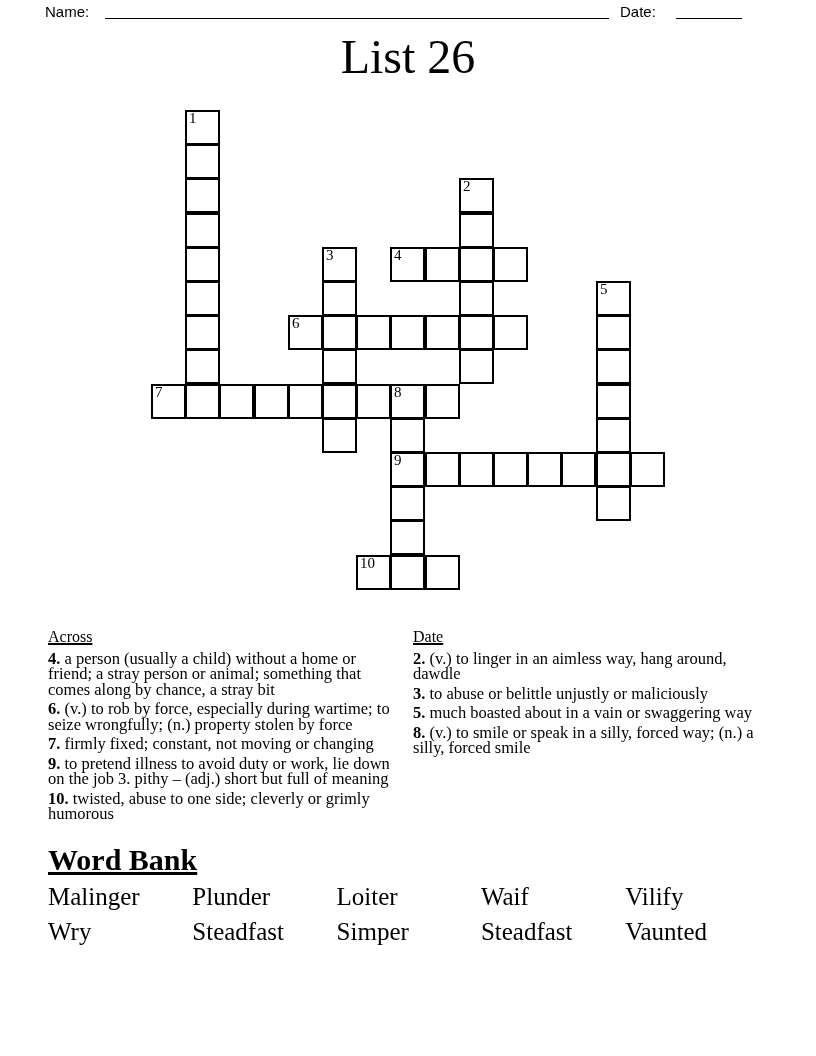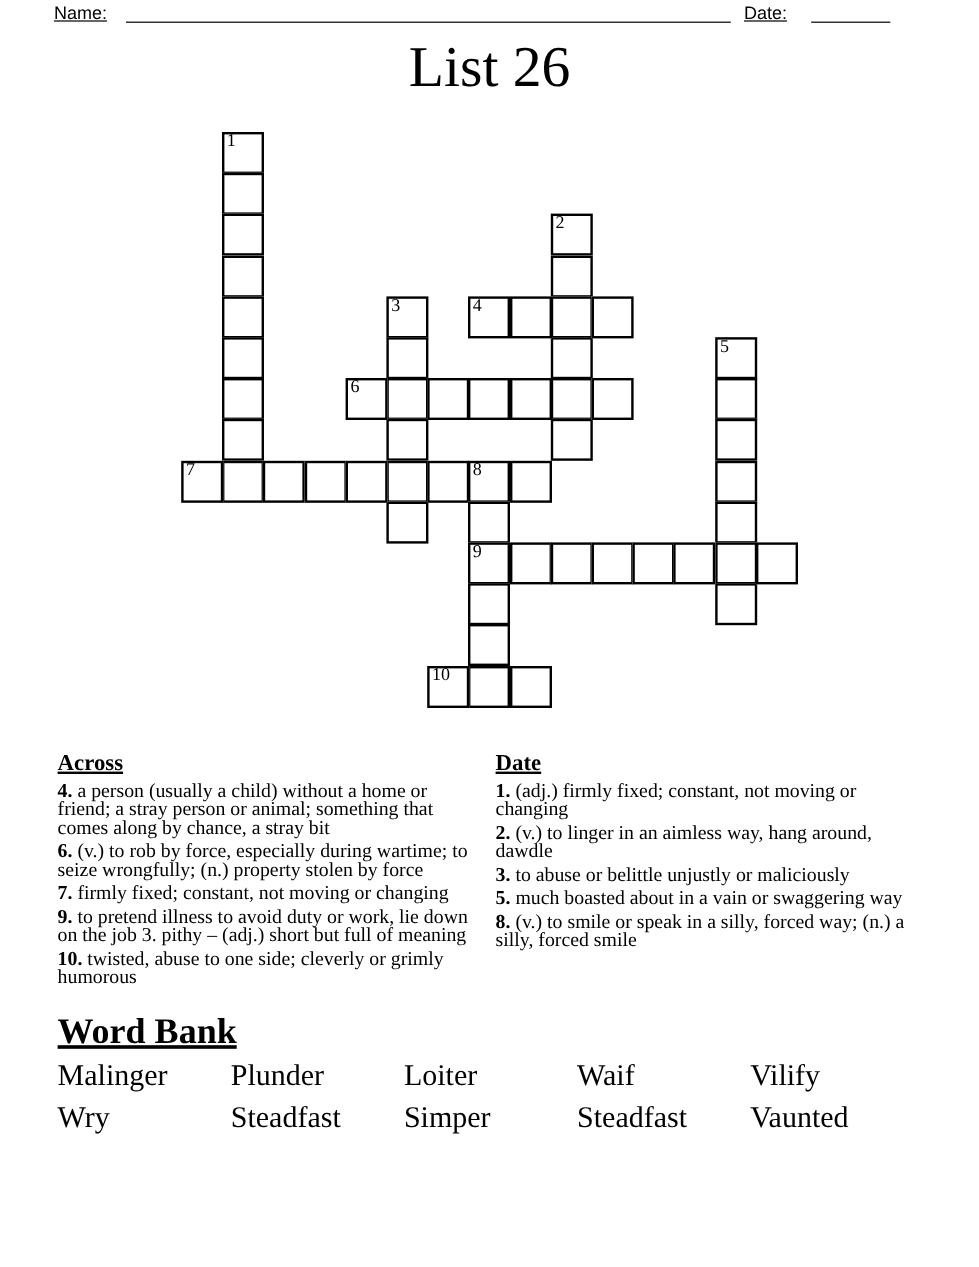--- a/index.html
+++ b/index.html
@@ -1,34 +1,34 @@
 <!DOCTYPE html>
 <html><head>
 <meta charset="utf-8">
 <style>
   html,body{margin:0;padding:0;background:#fff;}
   body{width:816px;height:1056px;position:relative;font-family:"Liberation Serif",serif;color:#000;overflow:hidden;}
   
-  .hdr-label{position:absolute;top:3px;font-family:"Liberation Sans",sans-serif;font-size:15px;line-height:17px;color:#000;white-space:nowrap;text-decoration:underline;}
+  .hdr-label{position:absolute;top:3px;font-family:"Liberation Sans",sans-serif;font-size:15px;line-height:17px;color:#000;white-space:nowrap;}
   #name-label{left:45px;}
   #date-label{left:620px;}
   .blank-line{position:absolute;top:17.5px;height:0;border-bottom:1.6px solid #000;}
   #name-line{left:105px;width:504px;}
   #date-line{left:676px;width:66px;}
   
   #page-title{position:absolute;top:33px;left:0;width:100%;text-align:center;font-size:48px;line-height:1;font-weight:normal;margin:0;}
   
   #grid{position:absolute;left:0;top:0;width:816px;height:620px;}
   .cell{position:absolute;width:35px;height:35px;box-sizing:border-box;border:2px solid #000;background:#fff;}
   .cell-num{position:absolute;left:2px;top:0;font-size:15px;line-height:13px;font-family:"Liberation Serif",serif;}
   
   .clue-col{position:absolute;top:629px;}
   #across-col{left:48px;width:356px;}
   #down-col{left:413px;width:357px;}
-  .clue-title{font-size:19px;line-height:15.5px;font-weight:bold;text-decoration:underline;text-decoration-thickness:1.5px;margin:0 0 6px 0;}
+  .clue-title{font-size:16px;line-height:15.5px;font-weight:normal;text-decoration:underline;text-decoration-thickness:1.5px;margin:0 0 6px 0;}
   .clue{font-size:16.5px;line-height:15.5px;margin:0 0 4px 0;}
   .clue .clue-num{font-weight:bold;}
   
   #word-bank-title{position:absolute;left:48px;top:845px;font-size:30px;line-height:1;font-weight:bold;text-decoration:underline;text-decoration-thickness:2.5px;margin:0;}
   #word-bank{position:absolute;left:48px;top:879px;display:grid;grid-template-columns:repeat(5,144.3px);grid-auto-rows:35px;}
   .wb-word{font-size:25px;line-height:35px;white-space:nowrap;}
 </style>
 </head>
 <body>
 
@@ -124,21 +124,20 @@
       <p class="clue"><span class="clue-num">4.</span><span> a person (usually a child) without a home or friend; a stray person or animal; something that comes along by chance, a stray bit</span></p>
       <p class="clue"><span class="clue-num">6.</span><span> (v.) to rob by force, especially during wartime; to seize wrongfully; (n.) property stolen by force</span></p>
       <p class="clue"><span class="clue-num">7.</span><span> firmly fixed; constant, not moving or changing</span></p>
       <p class="clue"><span class="clue-num">9.</span><span> to pretend illness to avoid duty or work, lie down on the job 3. pithy – (adj.) short but full of meaning</span></p>
       <p class="clue"><span class="clue-num">10.</span><span> twisted, abuse to one side; cleverly or grimly humorous</span></p>
     </div>
 </div>
 <div class="clue-col" id="down-col">
   <h3 class="clue-title">Date</h3>
   <div id="down-list">
-      <p class="clue"><span class="clue-num">1.</span><span> (adj.) firmly fixed; constant, not moving or changing</span></p>
       <p class="clue"><span class="clue-num">2.</span><span> (v.) to linger in an aimless way, hang around, dawdle</span></p>
       <p class="clue"><span class="clue-num">3.</span><span> to abuse or belittle unjustly or maliciously</span></p>
       <p class="clue"><span class="clue-num">5.</span><span> much boasted about in a vain or swaggering way</span></p>
       <p class="clue"><span class="clue-num">8.</span><span> (v.) to smile or speak in a silly, forced way; (n.) a silly, forced smile</span></p>
     </div>
 </div>
 
 <h2 id="word-bank-title">Word Bank</h2>
 <div id="word-bank">
     <div class="wb-word">Malinger</div>

